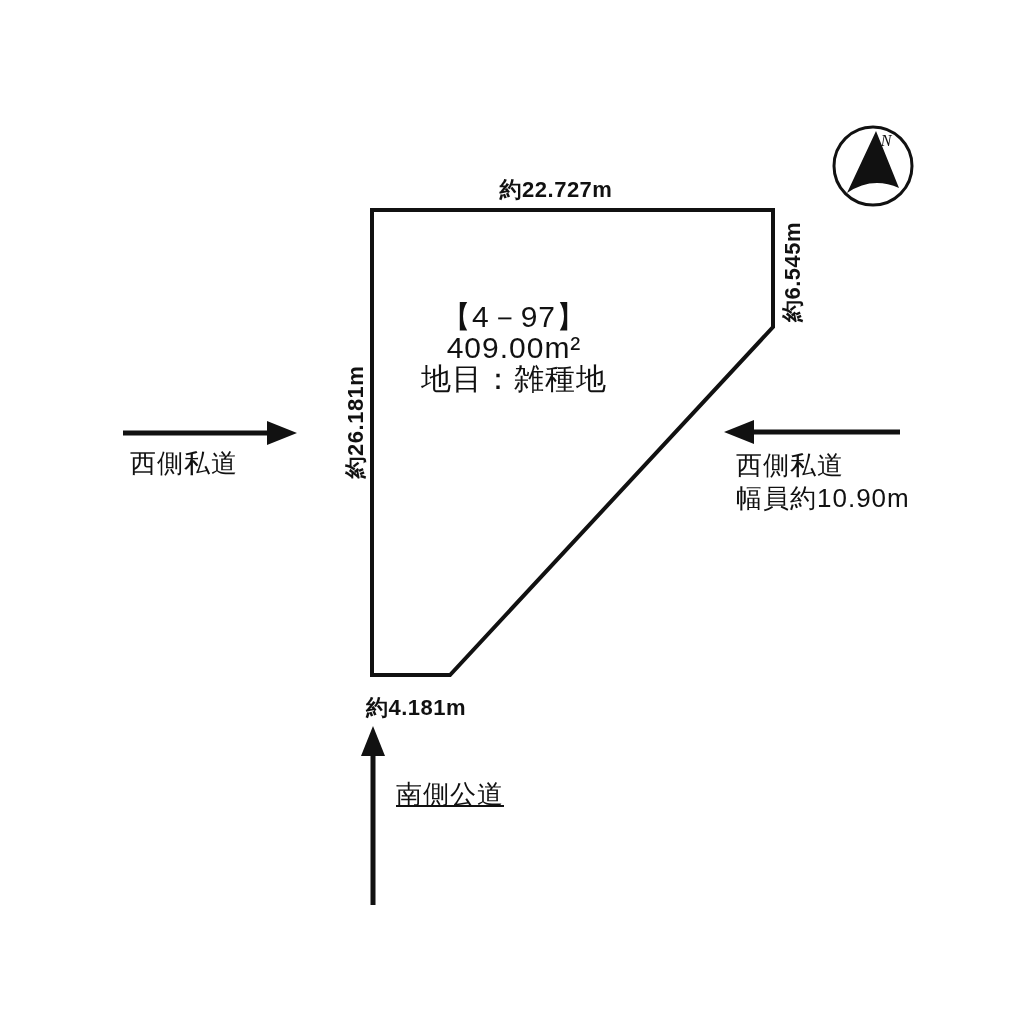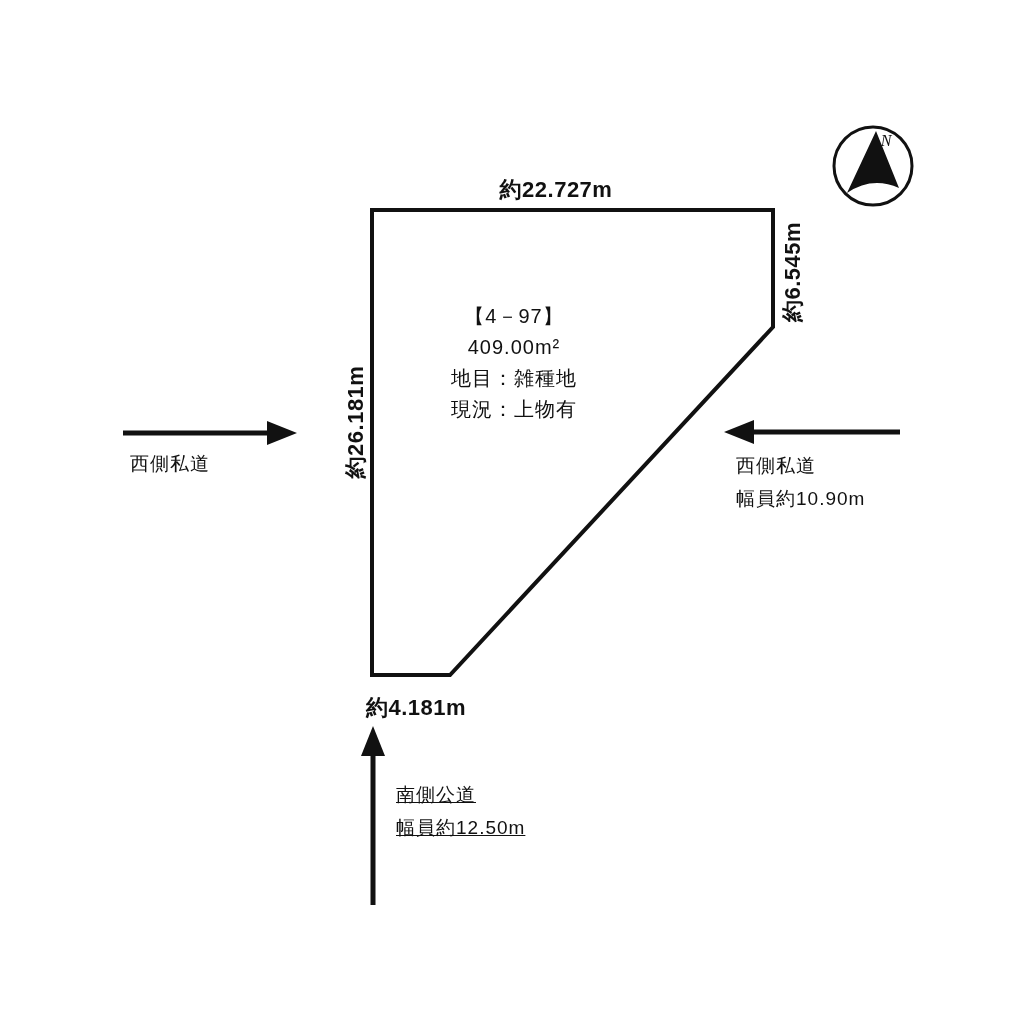--- a/index.html
+++ b/index.html
@@ -37,27 +37,27 @@
   }
   .rot {
     transform: translate(-50%, -50%) rotate(-90deg);
   }
   .info-block {
     position: absolute;
     left: 514px;
     top: 301px;
     transform: translateX(-50%);
     text-align: center;
-    font-size: 20px;
+    font-size: 30px;
     line-height: 31px;
     letter-spacing: 1px;
   }
   .road-block {
     position: absolute;
-    font-size: 19px;
+    font-size: 26px;
     line-height: 33px;
     letter-spacing: 1px;
   }
   .compass-n {
     position: absolute;
     left: 886px;
     top: 141px;
     transform: translate(-50%, -50%);
     font-family: "Liberation Serif", serif;
     font-style: italic;
@@ -106,30 +106,28 @@
   <div class="lbl dim rot" style="left:356px; top:422px;">約26.181m</div>
 
   <div class="lbl dim rot" style="left:793px; top:272px;">約6.545m</div>
 
   <div class="lbl dim ctr" style="left:416px; top:708px;">約4.181m</div>
 
   <div class="info-block">
     <div>【4－97】</div>
     <div>409.00m²</div>
     <div>地目：雑種地</div>
-    <div>現況：上物有</div>
   </div>
 
   <div class="road-block" style="left:130px; top:447px;">
     <div>西側私道</div>
   </div>
 
   <div class="road-block" style="left:736px; top:449px;">
     <div>西側私道</div>
     <div>幅員約10.90m</div>
   </div>
 
   <div class="road-block" style="left:396px; top:778px;text-decoration:underline;">
     <div>南側公道</div>
-    <div>幅員約12.50m</div>
   </div>
 
 </div>
 
 </body></html>

